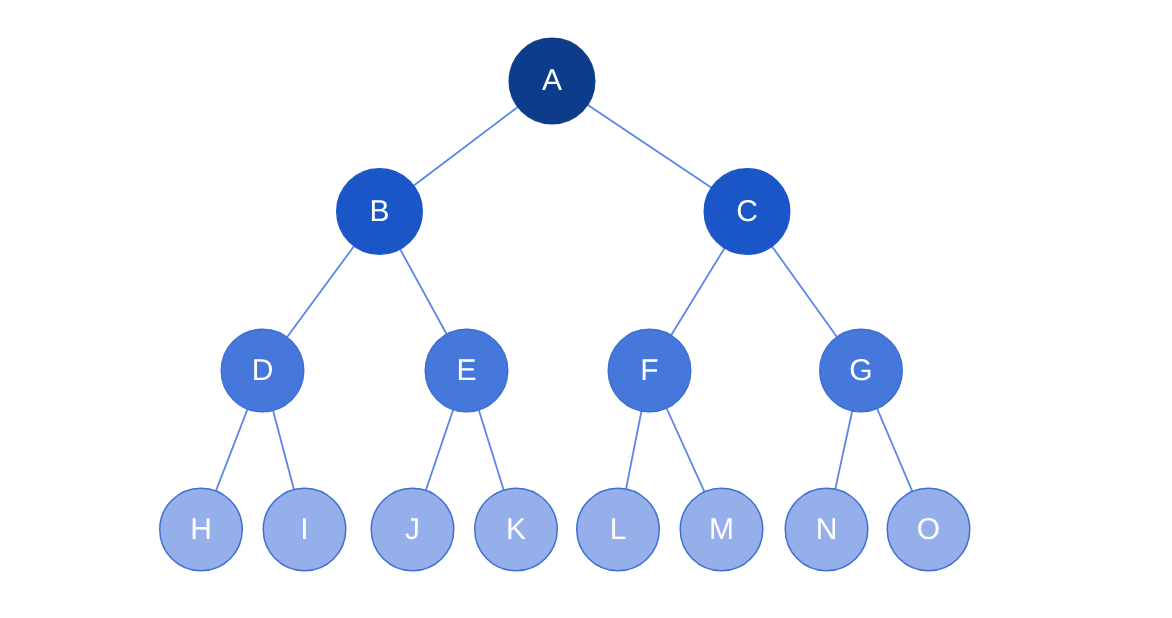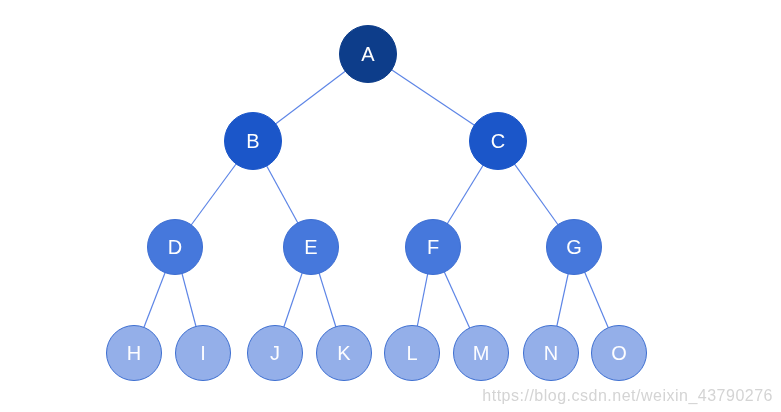--- a/index.html
+++ b/index.html
@@ -105,14 +105,13 @@
       <div class="tree-node" style="left: 453px; top: 325px; width: 56px; height: 56px; background: rgb(148, 175, 233); border: 1.5px solid rgb(62, 111, 209); color: rgb(253, 253, 255);">
         <span>M</span>
       </div>
       <div class="tree-node" style="left: 523px; top: 325px; width: 56px; height: 56px; background: rgb(148, 175, 233); border: 1.5px solid rgb(62, 111, 209); color: rgb(253, 253, 255);">
         <span>N</span>
       </div>
       <div class="tree-node" style="left: 591px; top: 325px; width: 56px; height: 56px; background: rgb(148, 175, 233); border: 1.5px solid rgb(62, 111, 209); color: rgb(253, 253, 255);">
         <span>O</span>
       </div>
     </div>
-  <div class="watermark" style="color: rgb(212, 212, 212);">https://blog.csdn.net/weixin_43790276</div>
 </div>
 
 </body></html>

